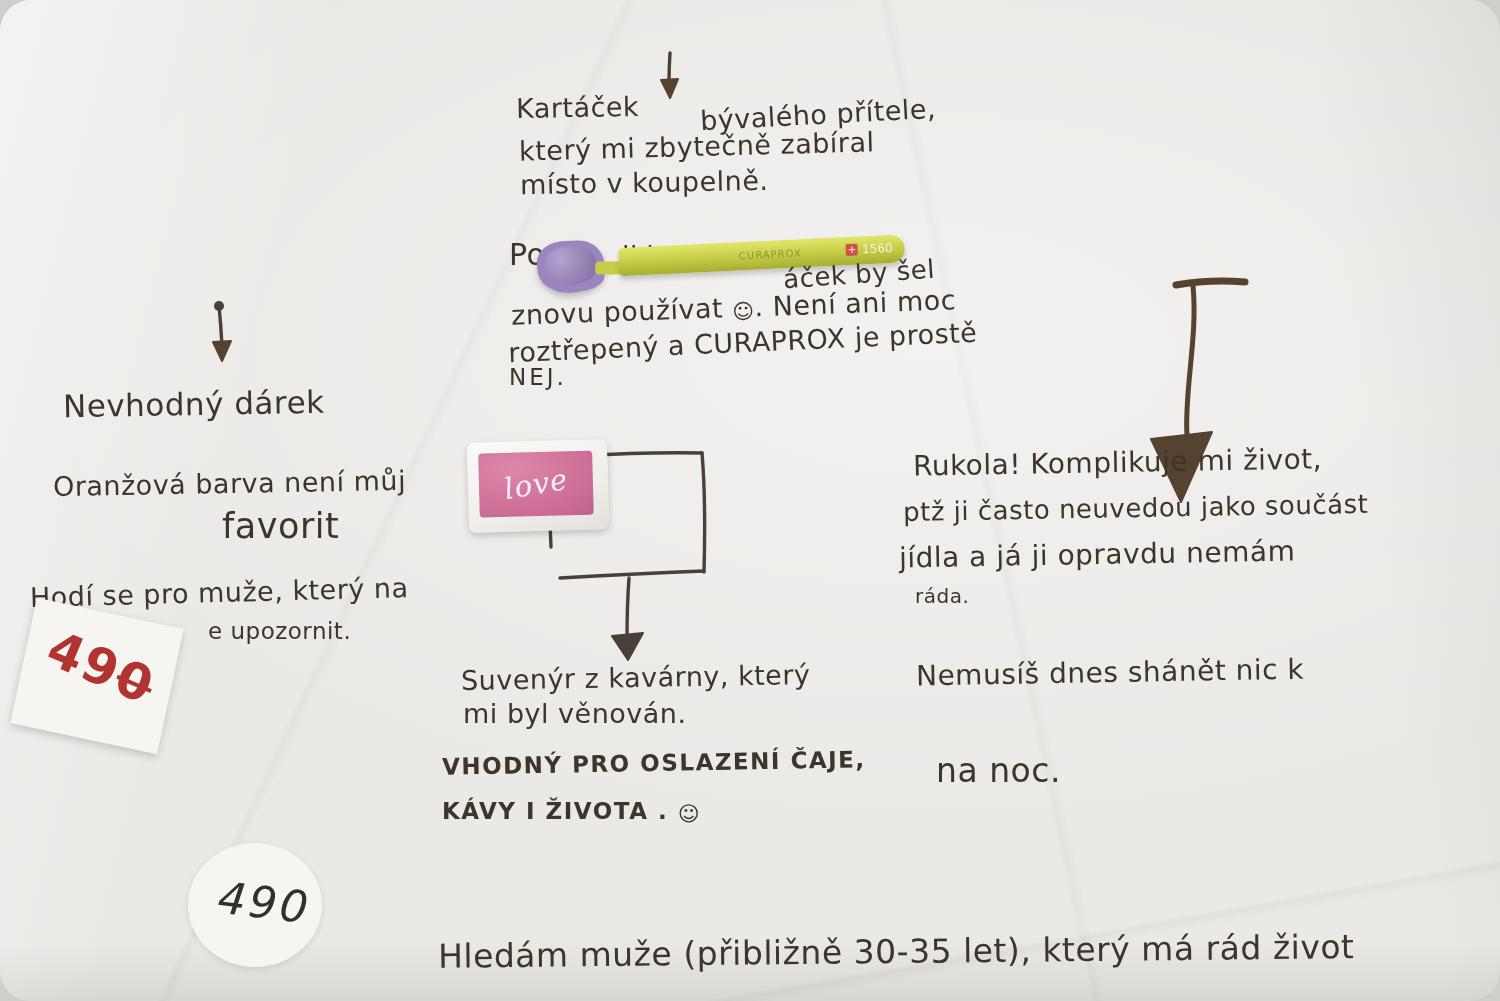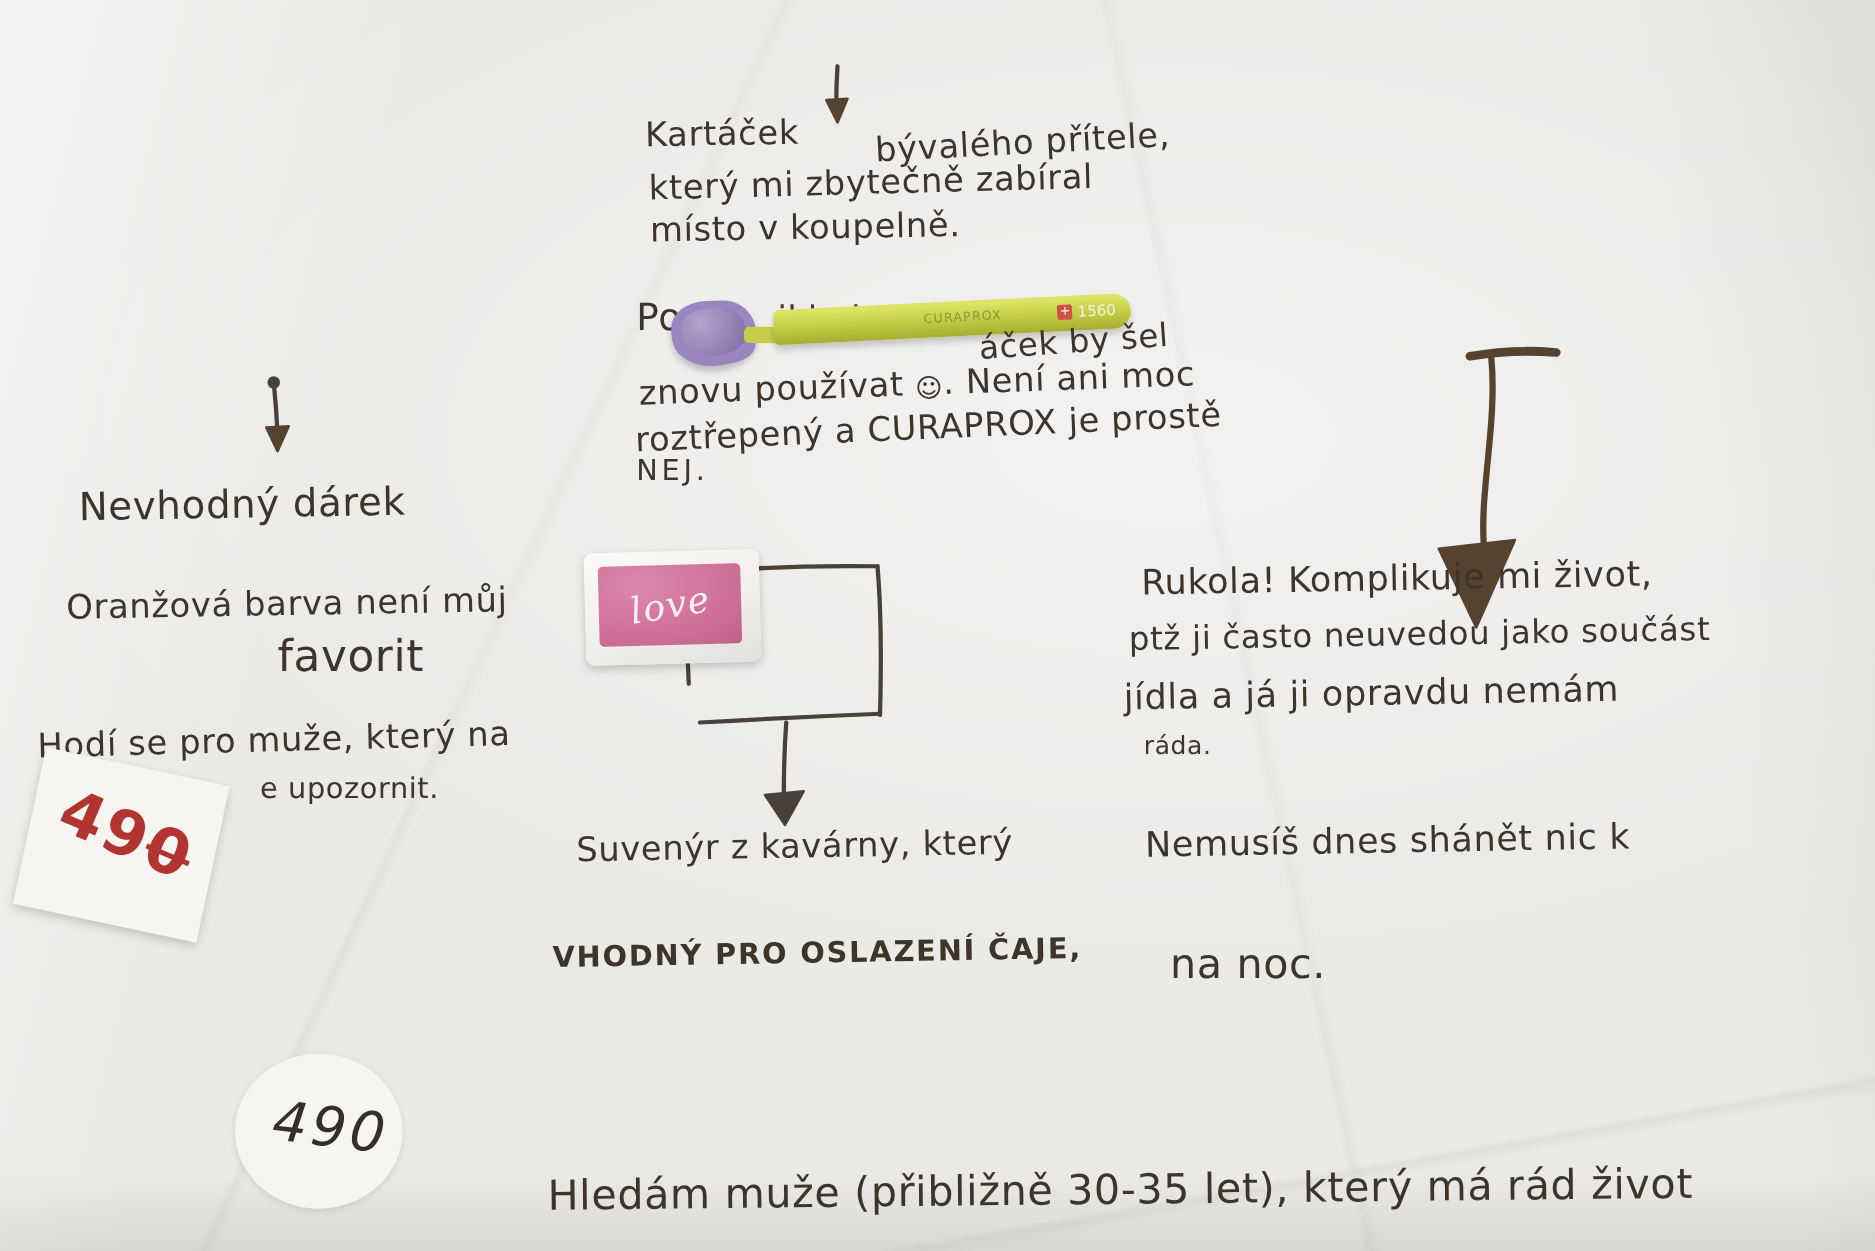--- a/index.html
+++ b/index.html
@@ -4,21 +4,21 @@
 <style>
   :root{
     --paper:#eae9e6; --ink:#3d352c; --red:#b13431; --pink:#cd6f97;
     --lime:#c6cd48; --lime-dark:#a9b134; --purple:#9a85c0;
     --stroke:#49403a; --arrow:#55422f; --card:#f6f5f2;
   }
   html,body{margin:0;padding:0;background:#cfcecb;}
   .canvas{
     position:relative;width:1500px;height:1001px;overflow:hidden;
     background:var(--paper);
-    font-family:"DejaVu Sans",sans-serif;color:var(--ink);
+    font-family:"DejaVu Sans",sans-serif;color:var(--ink);border-radius:31px;
   }
   .paper-shading{
     position:absolute;inset:0;pointer-events:none;z-index:0;
     background:
       radial-gradient(90% 70% at 62% 35%, rgba(255,255,255,.40), rgba(255,255,255,0) 70%),
       linear-gradient(104deg, rgba(255,255,255,.45) 0%, rgba(255,255,255,0) 20%),
       linear-gradient(0deg, rgba(110,105,98,.14) 0%, rgba(110,105,98,0) 6%),
       linear-gradient(262deg, rgba(110,105,98,.10) 0%, rgba(110,105,98,0) 12%),
       linear-gradient(115deg, rgba(0,0,0,0) 31.7%, rgba(0,0,0,.035) 32%, rgba(0,0,0,0) 32.5%),
       linear-gradient(78deg, rgba(0,0,0,0) 63.7%, rgba(0,0,0,.03) 64%, rgba(0,0,0,0) 64.6%),
@@ -152,21 +152,26 @@
     <polygon points="72,196 103,193 88,220" style="fill:var(--stroke);stroke:var(--stroke)"></polygon>
   </svg>
 
   <div class="sugar-packet">
     <div class="sugar-inner">
       <span class="love">love</span>
     </div>
   </div>
 
   <div class="tx" style="left:461px;top:662px;font-size:27px;transform:rotate(-1deg)">Suvenýr z kavárny, který</div>
+  <div class="tx" style="left:463px;top:698px;font-size:27px">mi byl věnován.</div>
   <div class="tx caps" style="left:442px;top:750px;font-size:23px;transform:rotate(-1deg)">VHODNÝ PRO OSLAZENÍ ČAJE,</div>
+  <div class="tx caps" style="left:442px;top:798px;font-size:23px">
+    <span>KÁVY I ŽIVOTA .</span>
+    <span class="smiley">☺</span>
+  </div>
 
   <svg class="stroke-art" style="left:1142px;top:276px;" width="112" height="232" viewBox="0 0 112 232">
     <path class="heavy" d="M34,9 Q68,3 103,6" style="stroke-width:7"></path>
     <path class="heavy" d="M51,10 C56,60 42,116 45,159" style="stroke-width:5"></path>
     <polygon points="9,163 70,156 39,226"></polygon>
   </svg>
 
   <div class="tx" style="left:913px;top:446px;font-size:28px;transform:rotate(-1deg)">Rukola! Komplikuje mi život,</div>
   <div class="tx" style="left:903px;top:493px;font-size:26px;transform:rotate(-1deg)">ptž ji často neuvedou jako součást</div>
   <div class="tx" style="left:899px;top:538px;font-size:28px;transform:rotate(-1deg)">jídla a já ji opravdu nemám</div>

